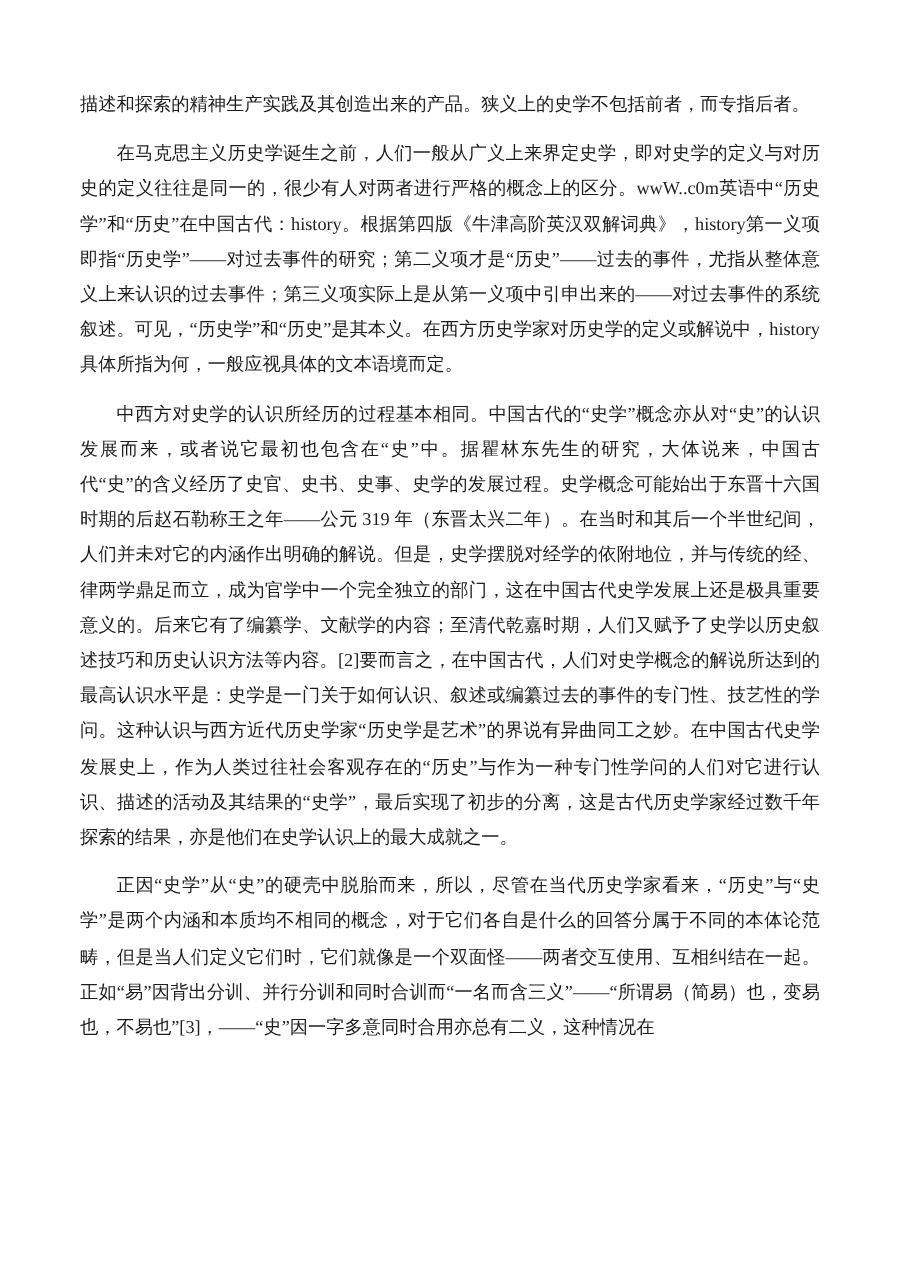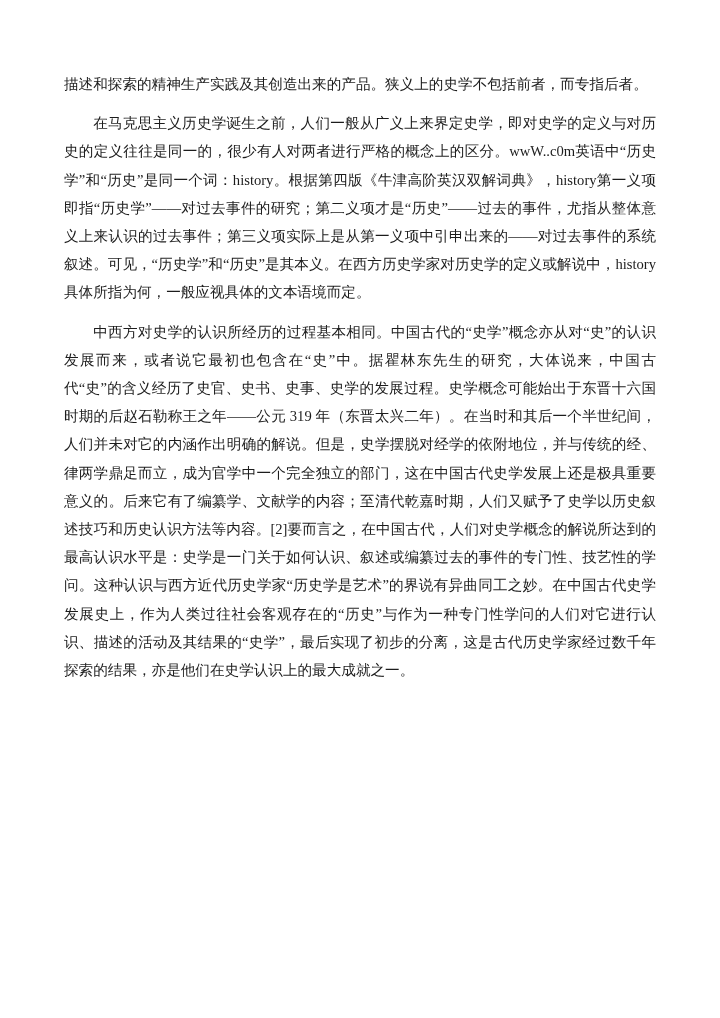--- a/index.html
+++ b/index.html
@@ -31,17 +31,18 @@
     text-indent: 2em;
   }
 </style>
 </head>
 <body>
 
 <div class="page">
   <p class="para">描述和探索的精神生产实践及其创造出来的产品。狭义上的史学不包括前者，而专指后者。</p>
 
 
-  <p class="para indent">在马克思主义历史学诞生之前，人们一般从广义上来界定史学，即对史学的定义与对历史的定义往往是同一的，很少有人对两者进行严格的概念上的区分。wwW..c0m英语中“历史学”和“历史”是同一个词：history。根据第四版《牛津高阶英汉双解词典》，history第一义项即指“历史学”——对过去事件的研究；第二义项才是“历史”——过去的事件，尤指从整体意义上来认识的过去事件；第三义项实际上是从第一义项中引申出来的——对过去事件的系统叙述。可见，“历史学”和“历史”是其本义。在西方历史学家对历史学的定义或解说中，history具体所指为何，一般应视具体的文本语境而定。</p>
+  <p class="para indent">在马克思主义历史学诞生之前，人们一般从广义上来界定史学，即对史学的定义与对历史的定义往往是同一的，很少有人对两者进行严格的概念上的区分。wwW..c0m英语中“历史学”和“历史”在中国古代：history。根据第四版《牛津高阶英汉双解词典》，history第一义项即指“历史学”——对过去事件的研究；第二义项才是“历史”——过去的事件，尤指从整体意义上来认识的过去事件；第三义项实际上是从第一义项中引申出来的——对过去事件的系统叙述。可见，“历史学”和“历史”是其本义。在西方历史学家对历史学的定义或解说中，history具体所指为何，一般应视具体的文本语境而定。</p>
 
   <p class="para indent">中西方对史学的认识所经历的过程基本相同。中国古代的“史学”概念亦从对“史”的认识发展而来，或者说它最初也包含在“史”中。据瞿林东先生的研究，大体说来，中国古代“史”的含义经历了史官、史书、史事、史学的发展过程。史学概念可能始出于东晋十六国时期的后赵石勒称王之年——公元 319 年（东晋太兴二年）。在当时和其后一个半世纪间，人们并未对它的内涵作出明确的解说。但是，史学摆脱对经学的依附地位，并与传统的经、律两学鼎足而立，成为官学中一个完全独立的部门，这在中国古代史学发展上还是极具重要意义的。后来它有了编纂学、文献学的内容；至清代乾嘉时期，人们又赋予了史学以历史叙述技巧和历史认识方法等内容。[2]要而言之，在中国古代，人们对史学概念的解说所达到的最高认识水平是：史学是一门关于如何认识、叙述或编纂过去的事件的专门性、技艺性的学问。这种认识与西方近代历史学家“历史学是艺术”的界说有异曲同工之妙。在中国古代史学发展史上，作为人类过往社会客观存在的“历史”与作为一种专门性学问的人们对它进行认识、描述的活动及其结果的“史学”，最后实现了初步的分离，这是古代历史学家经过数千年探索的结果，亦是他们在史学认识上的最大成就之一。</p>
 
+  <p class="para indent">正因“史学”从“史”的硬壳中脱胎而来，所以，尽管在当代历史学家看来，“历史”与“史学”是两个内涵和本质均不相同的概念，对于它们各自是什么的回答分属于不同的本体论范畴，但是当人们定义它们时，它们就像是一个双面怪——两者交互使用、互相纠结在一起。正如“易”因背出分训、并行分训和同时合训而“一名而含三义”——“所谓易（简易）也，变易也，不易也”[3]，——“史”因一字多意同时合用亦总有二义，这种情况在</p>
 </div>
 
 </body></html>

